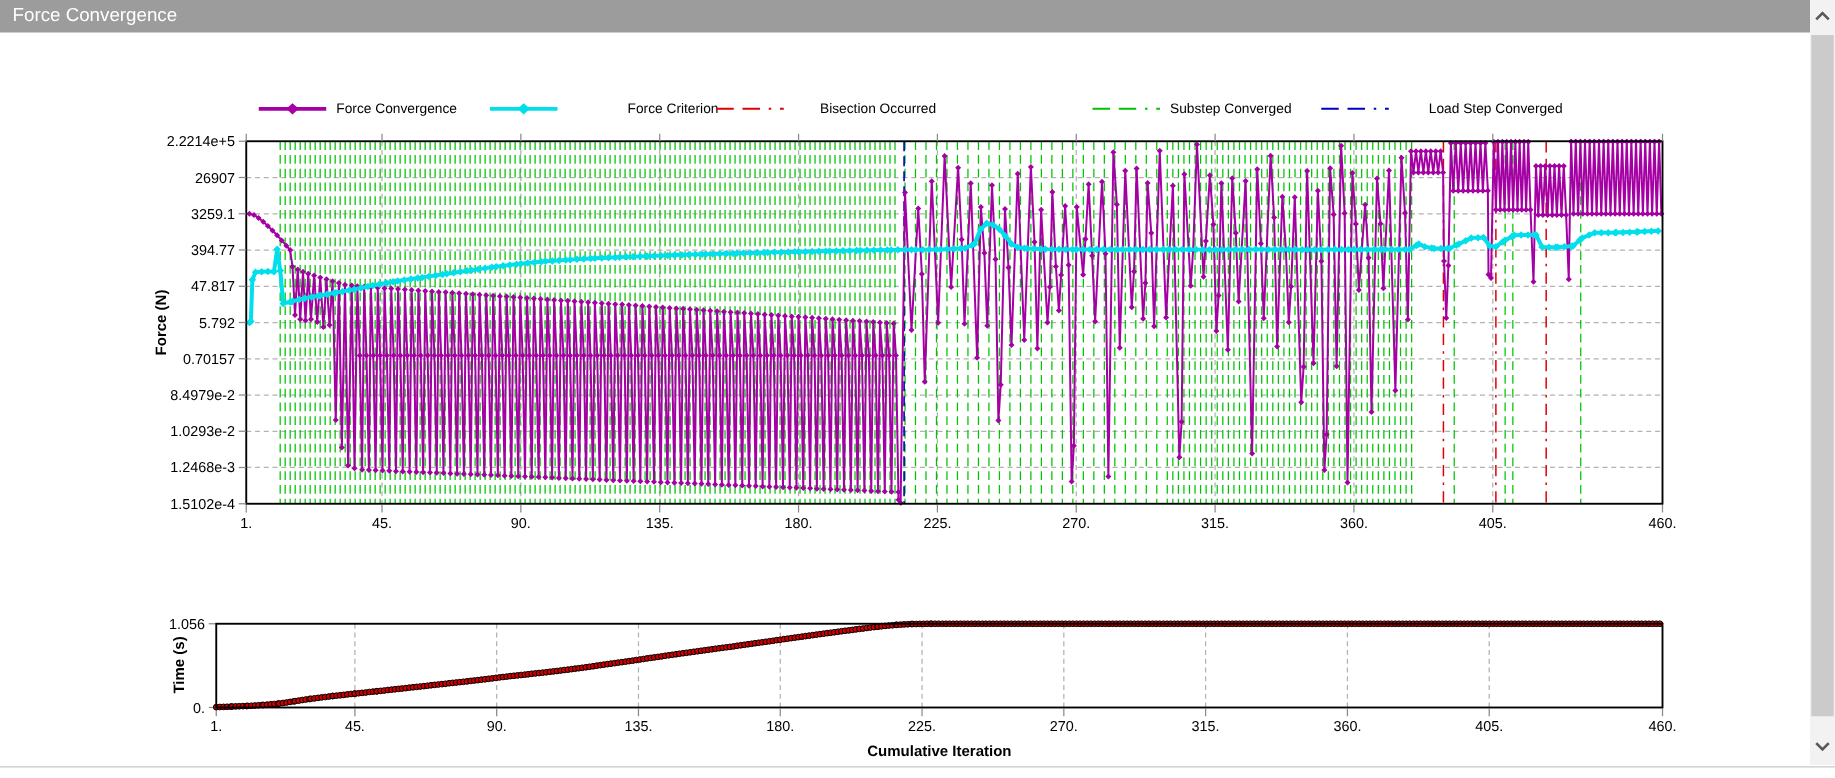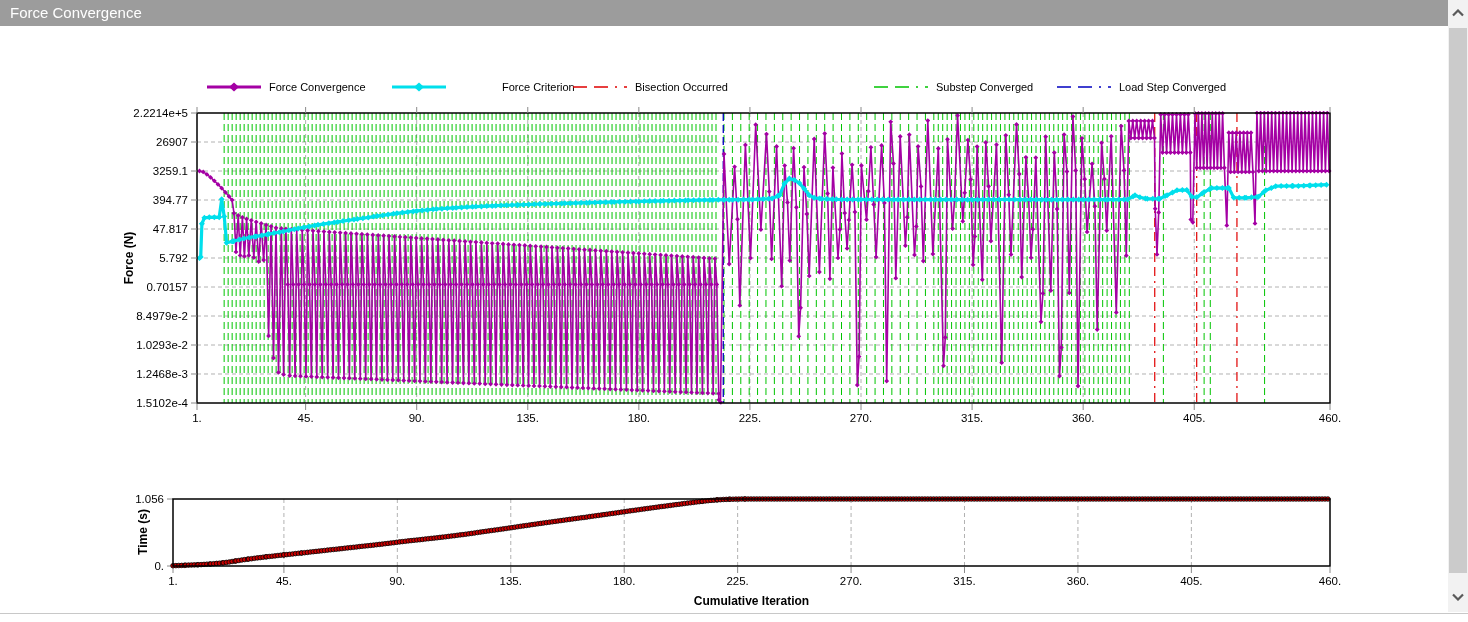--- a/index.html
+++ b/index.html
@@ -787,33 +787,33 @@
       </svg>
     <span class="legend-label">Force Convergence</span>
   </div>
   <div class="legend-item" style="left: 390px; gap: 48px;">
     <svg width="58" height="12">
         <line x1="2" y1="6" x2="56" y2="6" stroke="#00DFEC" stroke-width="3"></line>
         <path d="M24,6 L29,1.5 L34,6 L29,10.5 Z" fill="#00DFEC"></path>
       </svg>
     <span class="legend-label">Force Criterion</span>
   </div>
-  <div class="legend-item" style="left: 571px;">
+  <div class="legend-item" style="left: 571px; gap: 21px;">
     <svg width="58" height="12">
         <line x1="2" y1="6" x2="56" y2="6" stroke="#E00000" stroke-width="1.6" stroke-dasharray="14 7 14 7 2 7"></line>
       </svg>
     <span class="legend-label">Bisection Occurred</span>
   </div>
   <div class="legend-item" style="left: 872px;">
     <svg width="58" height="12">
         <line x1="2" y1="6" x2="56" y2="6" stroke="#00C400" stroke-width="1.6" stroke-dasharray="14 7 14 7 2 7"></line>
       </svg>
     <span class="legend-label">Substep Converged</span>
   </div>
-  <div class="legend-item" style="left: 1055px;">
+  <div class="legend-item" style="left: 1055px; gap: 24px;">
     <svg width="58" height="12">
         <line x1="2" y1="6" x2="56" y2="6" stroke="#0000C0" stroke-width="1.6" stroke-dasharray="14 7 14 7 2 7"></line>
       </svg>
     <span class="legend-label">Load Step Converged</span>
   </div>
 </div>
 
 <div class="scrollbar">
   <div class="sb-btn up">
     <svg width="12" height="8">

